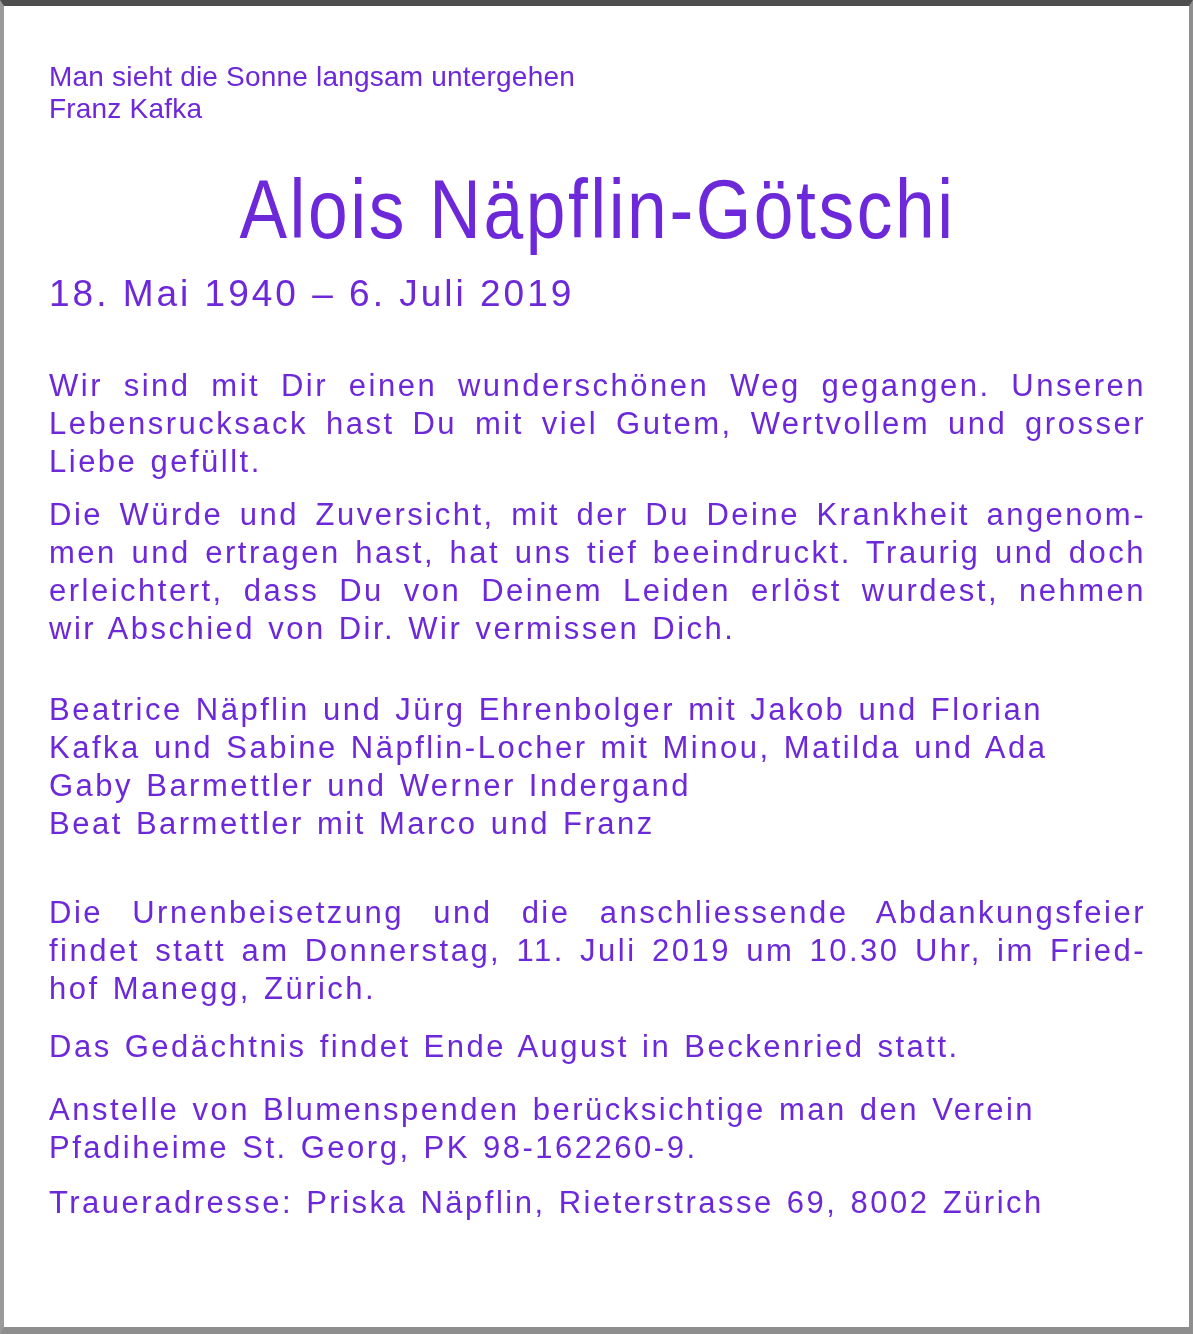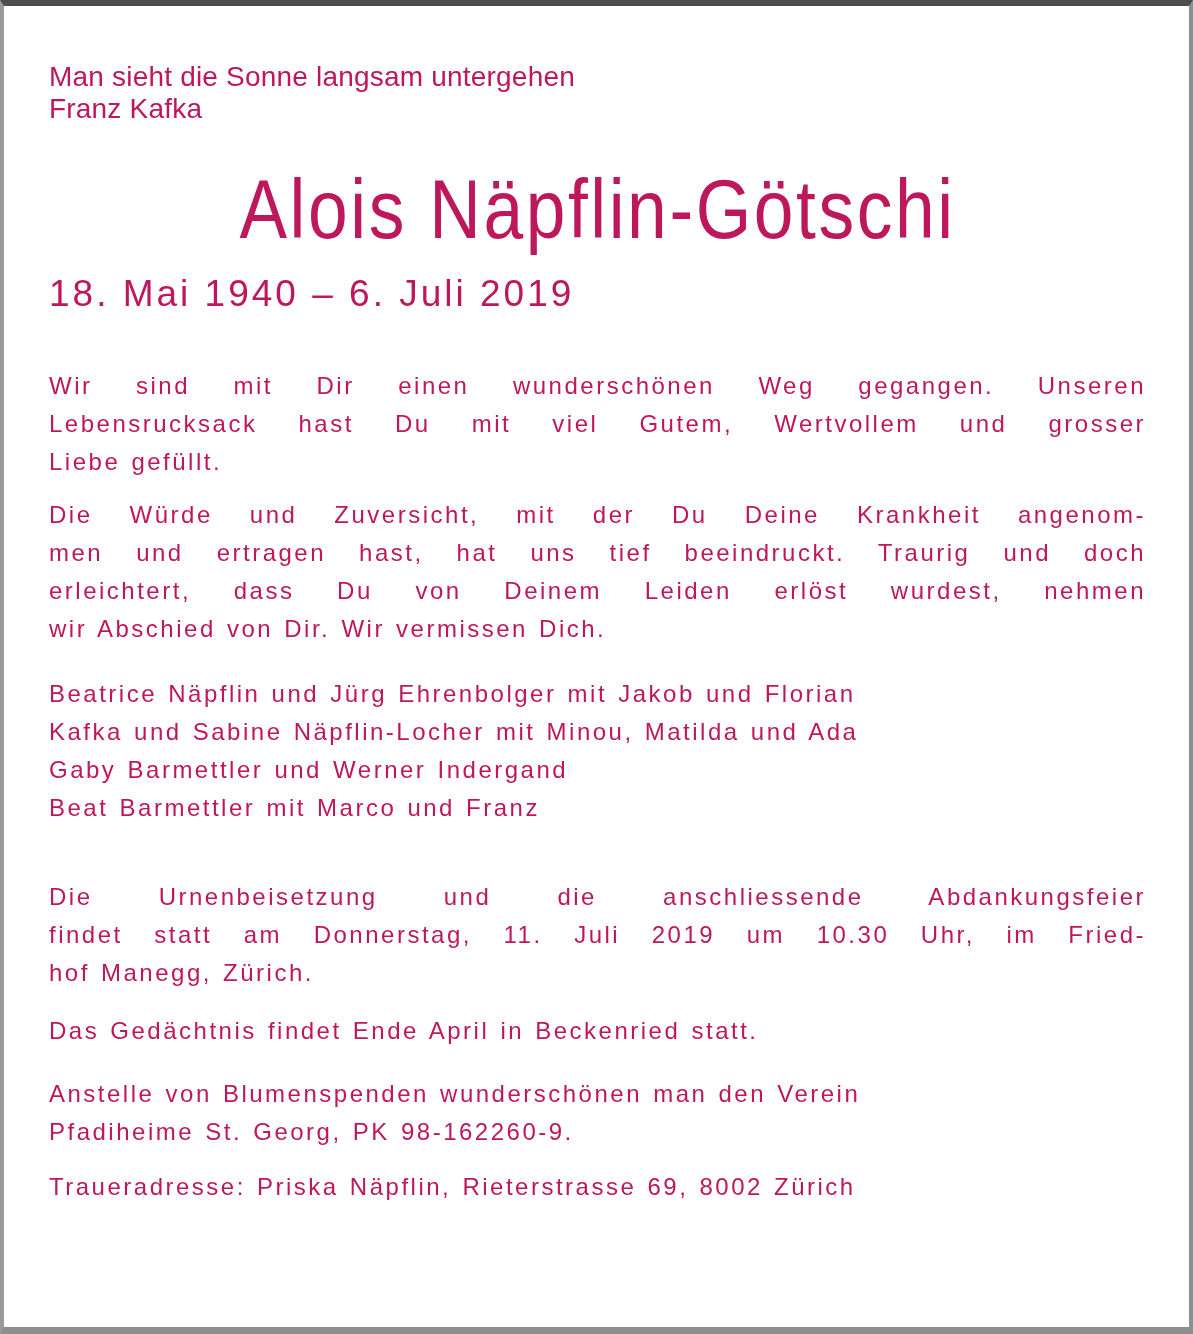--- a/index.html
+++ b/index.html
@@ -12,21 +12,21 @@
   .page {
     box-sizing: border-box;
     width: 1193px;
     height: 1334px;
     background: #ffffff;
     border-top: 6px solid #4e4e4e;
     border-left: 4px solid #9a9a9a;
     border-right: 4px solid #8f8f8f;
     border-bottom: 7px solid #8e8e8e;
     overflow: hidden;
-    color: #be185d;
+    color: #6d28d9;
   }
   .content {
     padding: 0 43px 0 45px;
   }
   
   .quote {
     margin-top: 55px;
     font-size: 28px;
     line-height: 31px;
     letter-spacing: 0.2px;
@@ -49,34 +49,34 @@
   }
   .dates {
     margin-top: 20px;
     font-size: 37px;
     line-height: 42px;
     letter-spacing: 3px;
     text-align: left;
   }
   
   .bodyblock {
-    font-size: 24px;
+    font-size: 31px;
     line-height: 38px;
     letter-spacing: 2.5px;
     word-spacing: 2px;
   }
   .jl {  
     text-align: justify;
     text-align-last: justify;
     white-space: nowrap;
   }
   .ll { text-align: left; } 
   .p1      { margin-top: 52px; }
   .p2      { margin-top: 15px; }
-  .names   { margin-top: 27px; }
+  .names   { margin-top: 43px; }
   .urnen   { margin-top: 51px; }
   .gedae   { margin-top: 20px; }
   .anst    { margin-top: 25px; }
   .trauer  { margin-top: 17px; }
 </style>
 </head>
 <body>
 
 <div class="page">
   <div class="content">
@@ -111,25 +111,25 @@
       <div class="ll">Beat Barmettler mit Marco und Franz</div>
     </div>
 
     <div class="bodyblock urnen">
       <div class="jl">Die Urnenbeisetzung und die anschliessende Abdankungsfeier</div>
       <div class="jl">findet statt am Donnerstag, 11. Juli 2019 um 10.30 Uhr, im Fried-</div>
       <div class="ll">hof Manegg, Zürich.</div>
     </div>
 
     <div class="bodyblock gedae">
-      <div class="ll">Das Gedächtnis findet Ende April in Beckenried statt.</div>
+      <div class="ll">Das Gedächtnis findet Ende August in Beckenried statt.</div>
     </div>
 
     <div class="bodyblock anst">
-      <div class="ll">Anstelle von Blumenspenden wunderschönen man den Verein</div>
+      <div class="ll">Anstelle von Blumenspenden berücksichtige man den Verein</div>
       <div class="ll">Pfadiheime St. Georg, PK 98-162260-9.</div>
     </div>
 
     <div class="bodyblock trauer">
       <div class="ll">Traueradresse: Priska Näpflin, Rieterstrasse 69, 8002 Zürich</div>
     </div>
 
   </div>
 </div>
 

